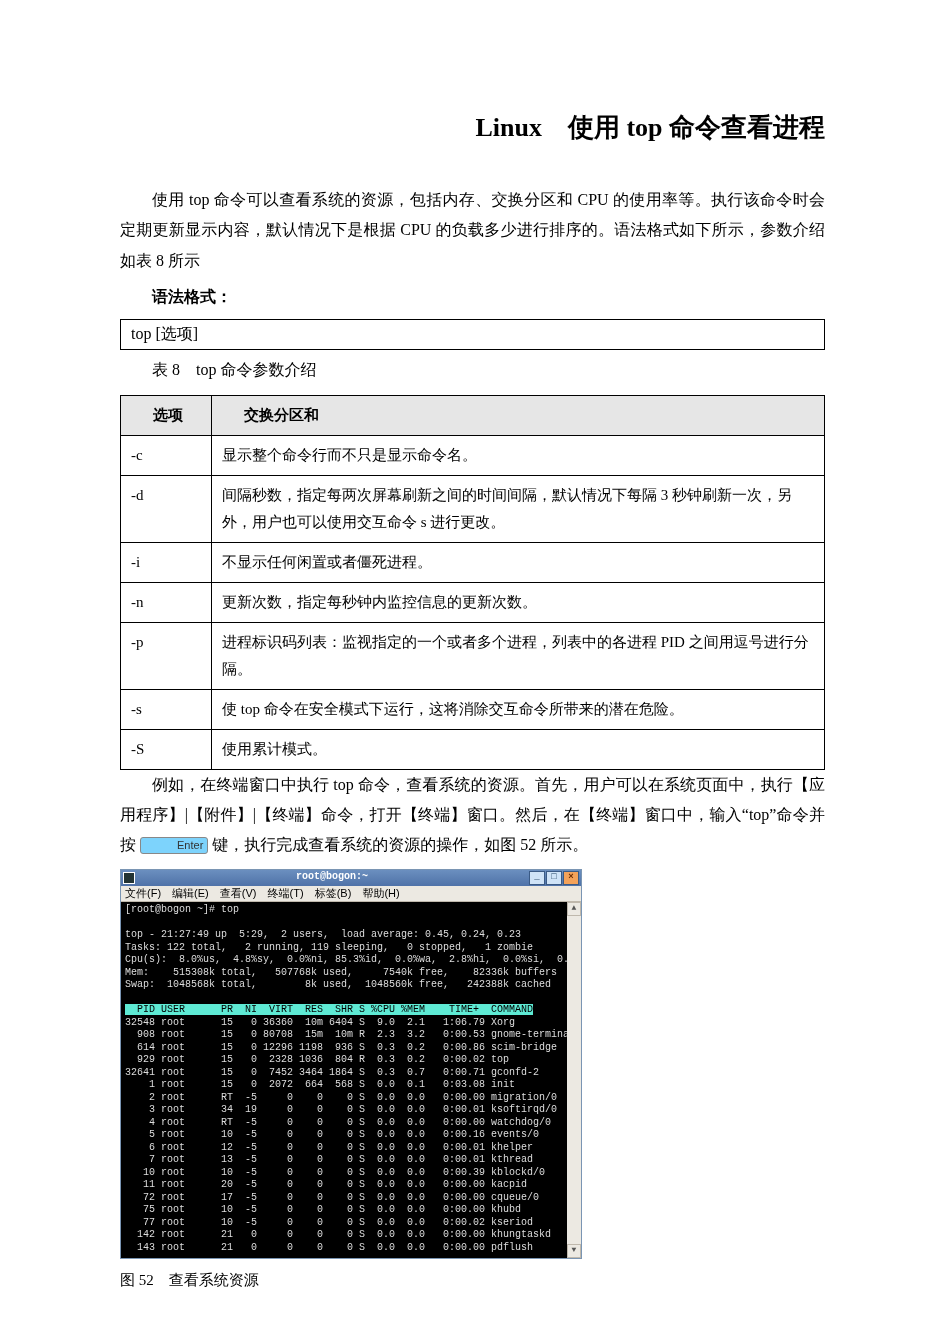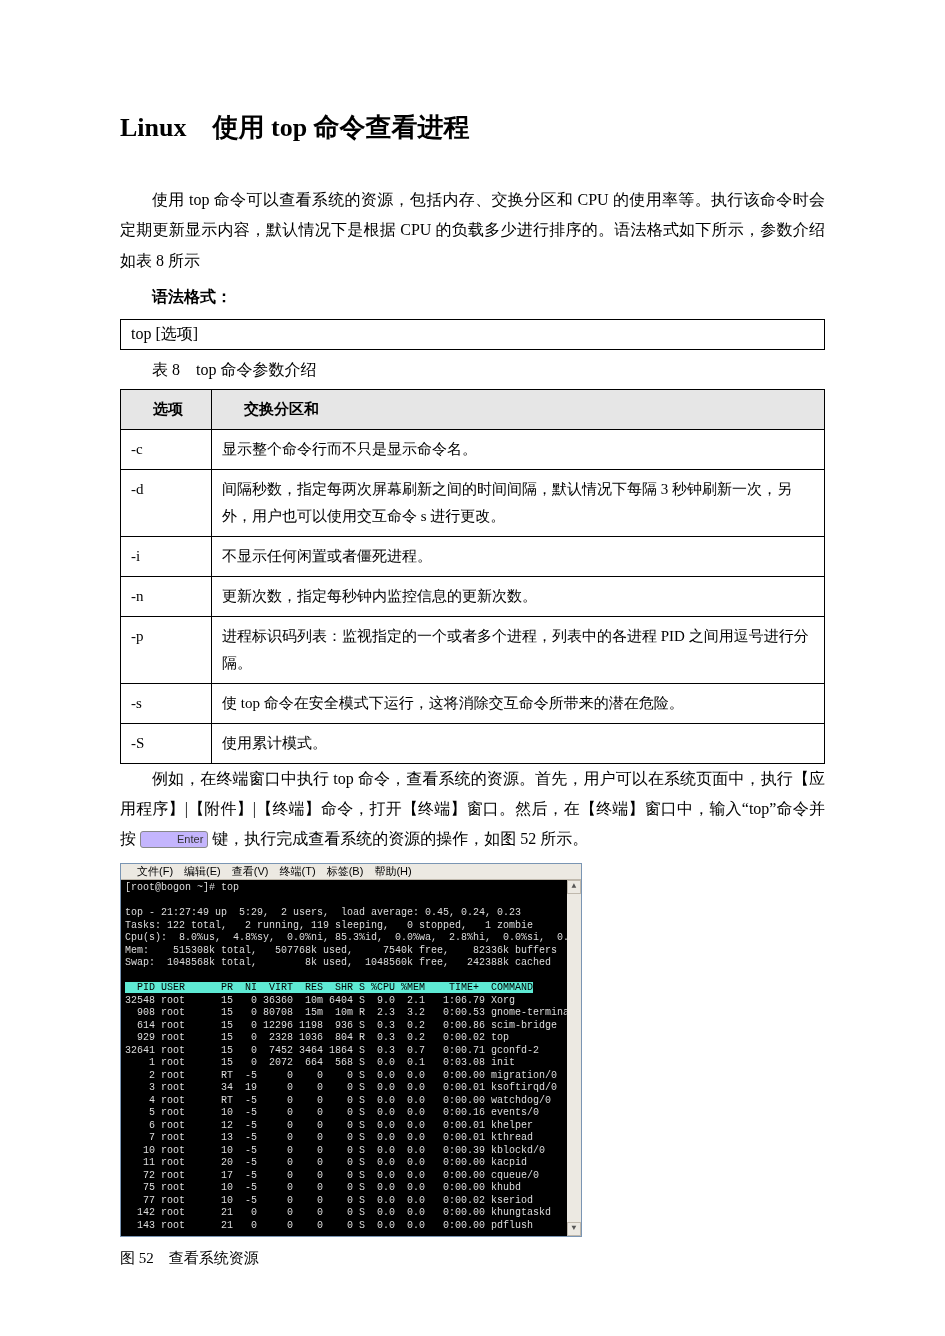--- a/index.html
+++ b/index.html
@@ -7,58 +7,58 @@
     background: #fff;
     font-family: "SimSun", "宋体", serif;
     font-size: 16px;
     color: #000;
     width: 945px;
   }
   .page {
     padding: 110px 120px 60px 120px;
   }
   h1 {
-    text-align: left;
+    text-align: right;
     font-size: 26px;
     font-weight: bold;
     margin: 0 0 40px 0;
     font-family: "SimSun", "宋体", serif;
   }
   .para {
     line-height: 1.9;
     margin: 0 0 6px 0;
     text-align: justify;
   }
   .indent { text-indent: 2em; }
   .bold { font-weight: bold; }
   .key-cap {
     display: inline-block;
     border: 1px solid #888;
     border-radius: 3px;
     padding: 0 4px;
     font-size: 11px;
     line-height: 1.3;
     vertical-align: 1px;
-    background: #c4b5fd;
+    background: #7dd3fc;
     font-family: Arial, sans-serif;
     color: #333;
   }
 
   
   .syntax-box {
     border: 1px solid #000;
     padding: 4px 10px;
     margin: 2px 0 10px 0;
     font-family: "SimSun", serif;
   }
 
   
   .caption {
     text-indent: 2em;
-    margin: 0 0 8px 0;
+    margin: 0 0 14px 0;
   }
   table.params {
     border-collapse: collapse;
     width: 100%;
     font-size: 15px;
   }
   table.params th, table.params td {
     border: 1px solid #000;
     padding: 6px 10px;
     text-align: left;
@@ -118,21 +118,21 @@
     color: #1a3a5a;
     font-size: 9px;
     line-height: 11px;
     text-align: center;
     font-weight: bold;
   }
   .win-btn.close { background: #f4a25a; color:#6a2a00; }
   .term-menubar {
     background: #ece9e2;
     color: #000;
-    padding: 1px 16px;
+    padding: 1px 4px;
     border-bottom: 1px solid #bfb8ac;
     font-family: "SimSun", sans-serif;
     font-size: 11px;
   }
   .term-menubar span { margin-right: 8px; }
   .term-body-wrap {
     display: flex;
   }
   .term-body {
     flex: 1;
@@ -223,20 +223,31 @@
         <td>使用累计模式。</td>
       </tr>
     </tbody>
   </table>
 
   <p class="para indent">
     <span>例如，在终端窗口中执行 top 命令，查看系统的资源。首先，用户可以在系统页面中，执行【应用程序】|【附件】|【终端】命令，打开【终端】窗口。然后，在【终端】窗口中，输入“top”命令并按 </span><span class="key-cap">Enter</span><span> 键，执行完成查看系统的资源的操作，如图 52 所示。</span>
   </p>
 
   <div class="term-wrap">
+    <div class="term-titlebar">
+      <div class="left">
+        <span class="term-icon"></span>
+      </div>
+      <span class="term-title-text">root@bogon:~</span>
+      <div class="win-btns">
+        <span class="win-btn">_</span>
+        <span class="win-btn">□</span>
+        <span class="win-btn close">×</span>
+      </div>
+    </div>
     <div class="term-menubar">
       <span>文件(F)</span>
       <span>编辑(E)</span>
       <span>查看(V)</span>
       <span>终端(T)</span>
       <span>标签(B)</span>
       <span>帮助(H)</span>
     </div>
     <div class="term-body-wrap">
       <div class="term-body"><span>[root@bogon ~]# top</span>

